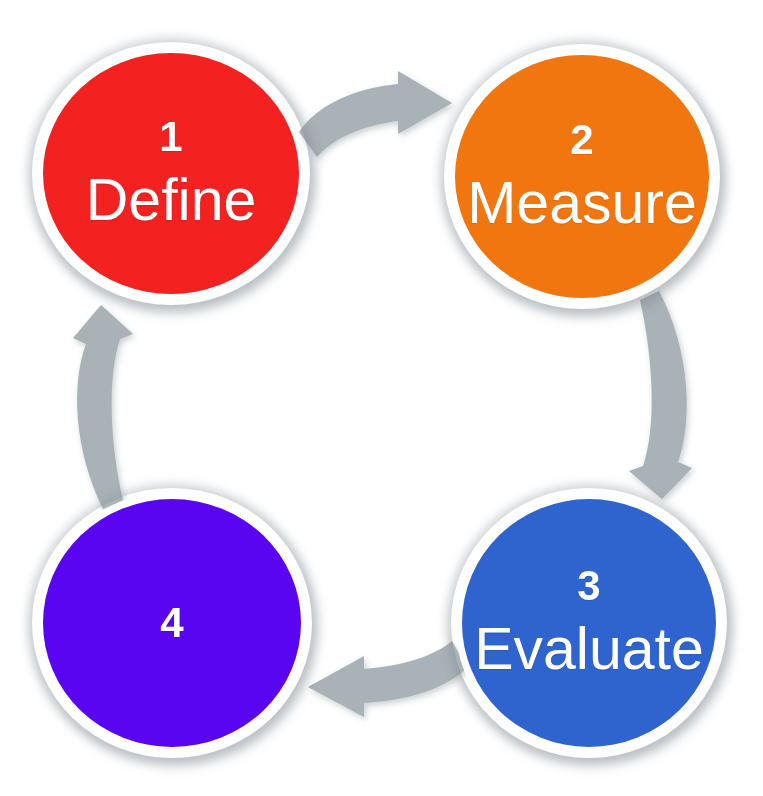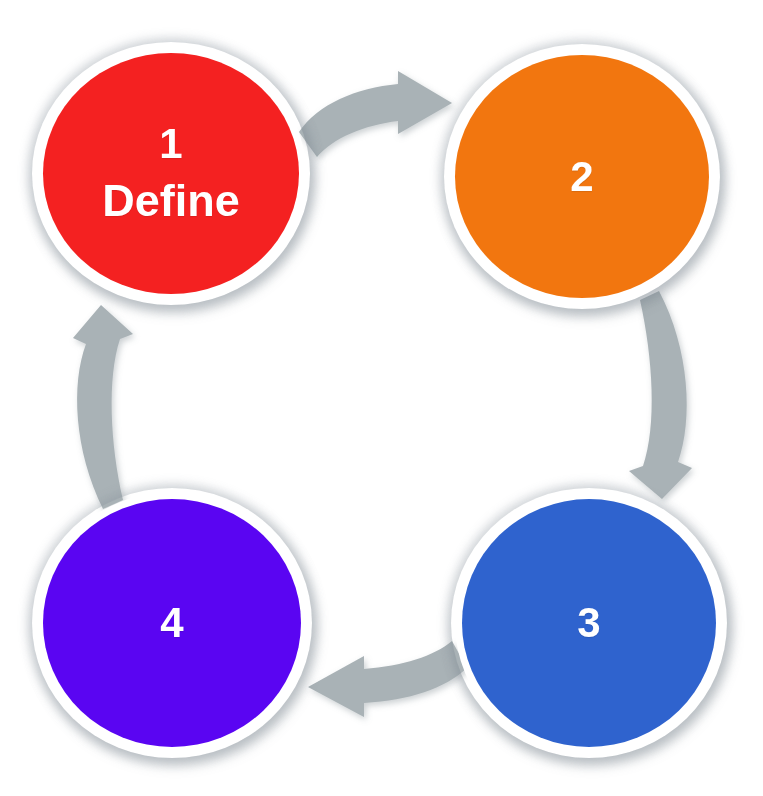--- a/index.html
+++ b/index.html
@@ -75,22 +75,22 @@
     color: #ffffff;
     font-weight: bold;
     font-size: 42px;
     line-height: 1.0;
     letter-spacing: 0px;
     text-shadow: 0 1px 1px rgba(0,0,0,0.10);
   }
 
   .node .label {
     color: #ffffff;
-    font-weight: bold;
-    font-size: 45px;
+    font-weight: normal;
+    font-size: 59px;
     line-height: 1.05;
     margin-top: 12px;
     white-space: nowrap;
     text-shadow: 0 1px 1px rgba(0,0,0,0.10);
   }
 
   
   #node-define  { left: 36px;  top: 46px;  width: 270px; height: 255px; }
   #node-measure { left: 448px; top: 48px;  width: 268px; height: 257px; }
   #node-evaluate{ left: 455px; top: 492px; width: 268px; height: 262px; }
@@ -150,27 +150,29 @@
     <div class="disc" style="background:#f42121;">
       <div class="num">1</div>
       <div class="label">Define</div>
     </div>
   </div>
 
   <div class="node" id="node-measure">
     <div class="glow"></div>
     <div class="disc" style="background:#f2760f;">
       <div class="num">2</div>
+      <div class="label">Measure</div>
     </div>
   </div>
 
   <div class="node" id="node-evaluate">
     <div class="glow"></div>
     <div class="disc" style="background:#2f63ce;">
       <div class="num">3</div>
+      <div class="label">Evaluate</div>
     </div>
   </div>
 
   <div class="node" id="node-manage">
     <div class="glow"></div>
     <div class="disc" style="background:#5a05f2;">
       <div class="num">4</div>
     </div>
   </div>
 

